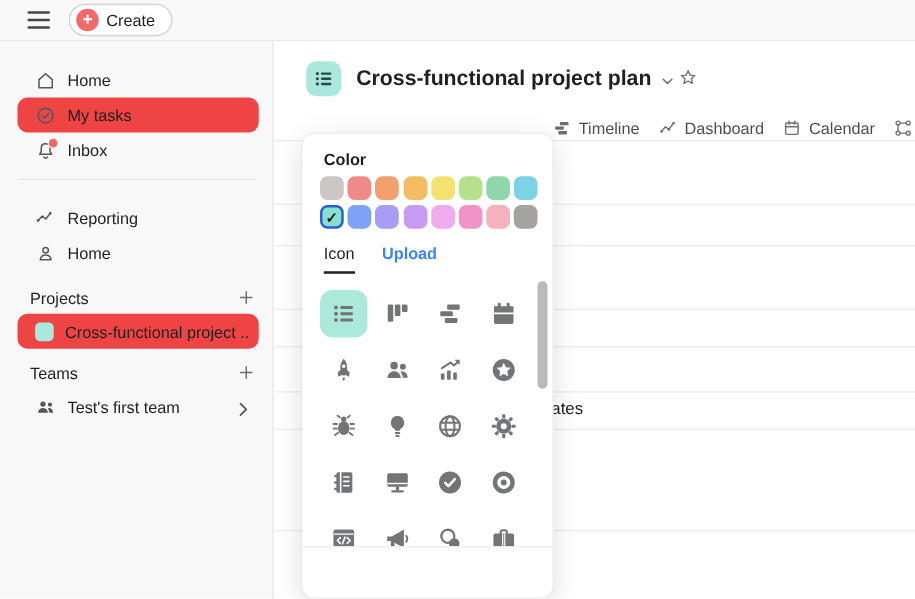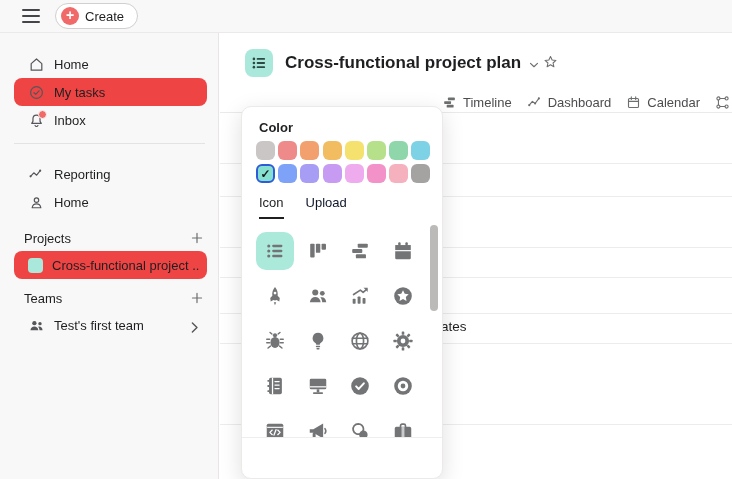--- a/index.html
+++ b/index.html
@@ -57,21 +57,21 @@
           border:1px solid #eceae9;border-radius:10px;box-shadow:0 6px 22px rgba(0,0,0,.13);
           z-index:10;box-sizing:border-box;margin-top:29px;}
   .color-label{position:absolute;left:17px;top:13px;font-size:13px;font-weight:700;}
   .swatches{position:absolute;left:14px;top:34px;display:grid;grid-template-columns:repeat(8,19px);
           grid-auto-rows:19px;gap:4px 3.2px;}
   .swatch{width:19px;height:19px;border-radius:6px;box-sizing:border-box;cursor:pointer;
           display:flex;align-items:center;justify-content:center;}
   .swatch.sel{border:2px solid #2e5bd7;}
   .swatch .chk{font-size:12px;font-weight:700;color:#17171a;line-height:1;}
   .popup-tabs{position:absolute;left:17px;top:88px;display:flex;gap:22px;font-size:13px;}
-  .ptab{padding-bottom:7px;color:#0f172a;border-bottom:2px solid transparent;cursor:pointer;}
+  .ptab{padding-bottom:7px;color:#3b82f6;border-bottom:2px solid transparent;cursor:pointer;font-weight:bold;}
   .ptab.active{color:#1e1f21;font-weight:500;border-bottom-color:#1e1f21;}
   .icon-grid{position:absolute;left:14px;top:125px;width:174px;height:205px;overflow:hidden;
           display:grid;grid-template-columns:repeat(4,38px);grid-auto-rows:38px;gap:7px 4.5px;}
   .tile{width:38px;height:38px;border-radius:10px;display:flex;align-items:center;justify-content:center;cursor:pointer;}
   .tile svg{width:22px;height:22px;color:#737476;}
   .grid-divider{position:absolute;left:0;right:0;top:330px;height:1px;background:#f0eeed;}
   .scroll-thumb{position:absolute;right:4px;top:118px;width:8px;height:86px;border-radius:4px;background:#bcbab8;cursor:pointer;}
 </style>
 </head>
 <body>

